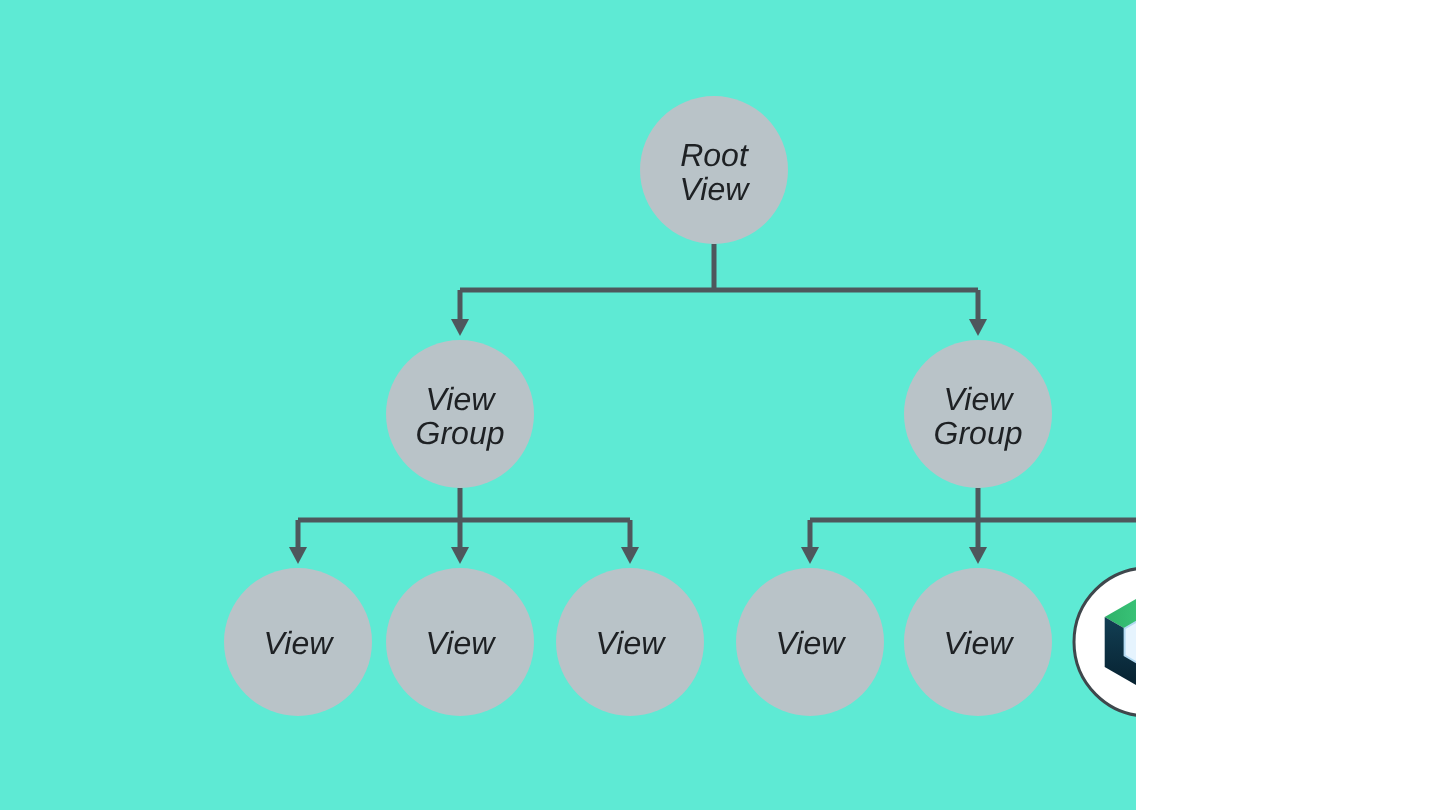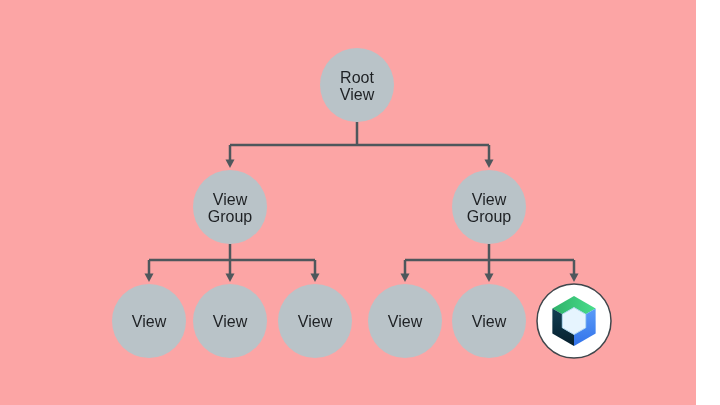--- a/index.html
+++ b/index.html
@@ -2,25 +2,26 @@
 <html><head>
 <meta charset="utf-8">
 <style>
   html, body {
     margin: 0;
     padding: 0;
     background: #ffffff;
   }
   .stage {
     position: relative;
-    width: 696px;
+    width: 568px;
     height: 405px;
-    background: #fca5a5;
+    background: #5eead4;
     overflow: hidden;
     font-family: "Liberation Sans", sans-serif;
+    font-style: italic;
   }
   svg text {
     font-family: "Liberation Sans", sans-serif;
     font-size: 16px;
     text-anchor: middle;
   }
 </style>
 </head>
 <body>
 

